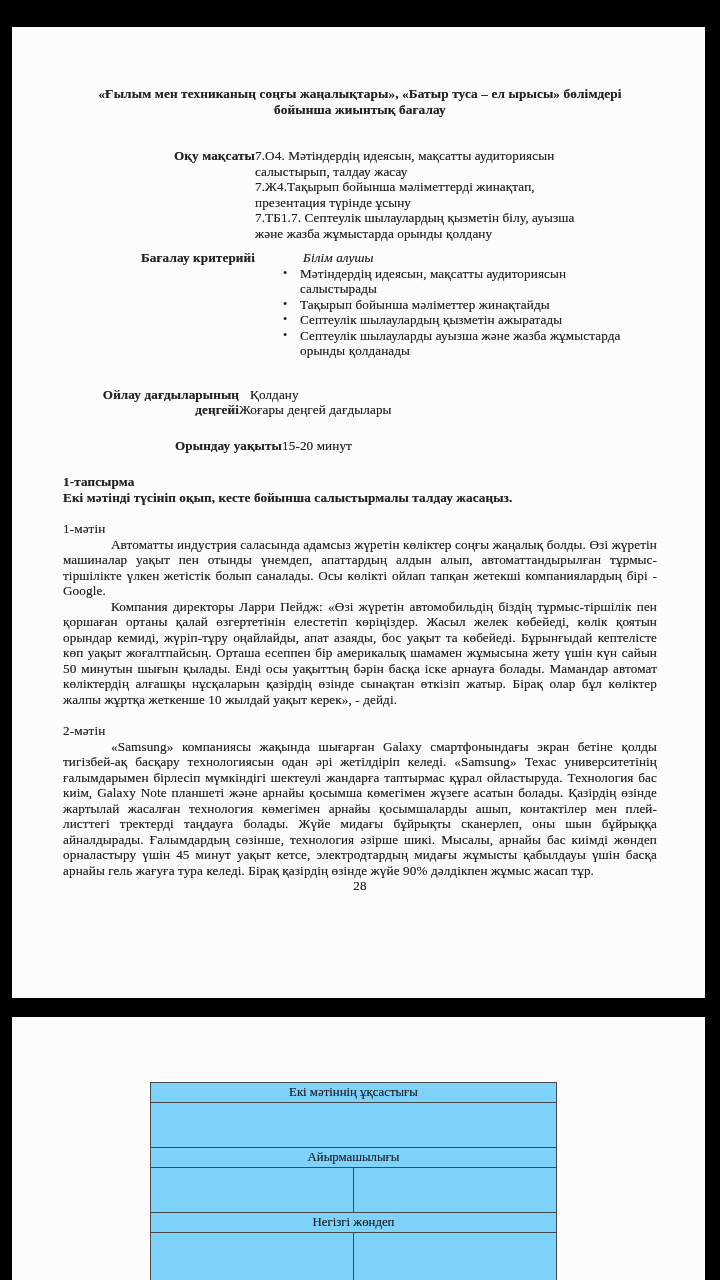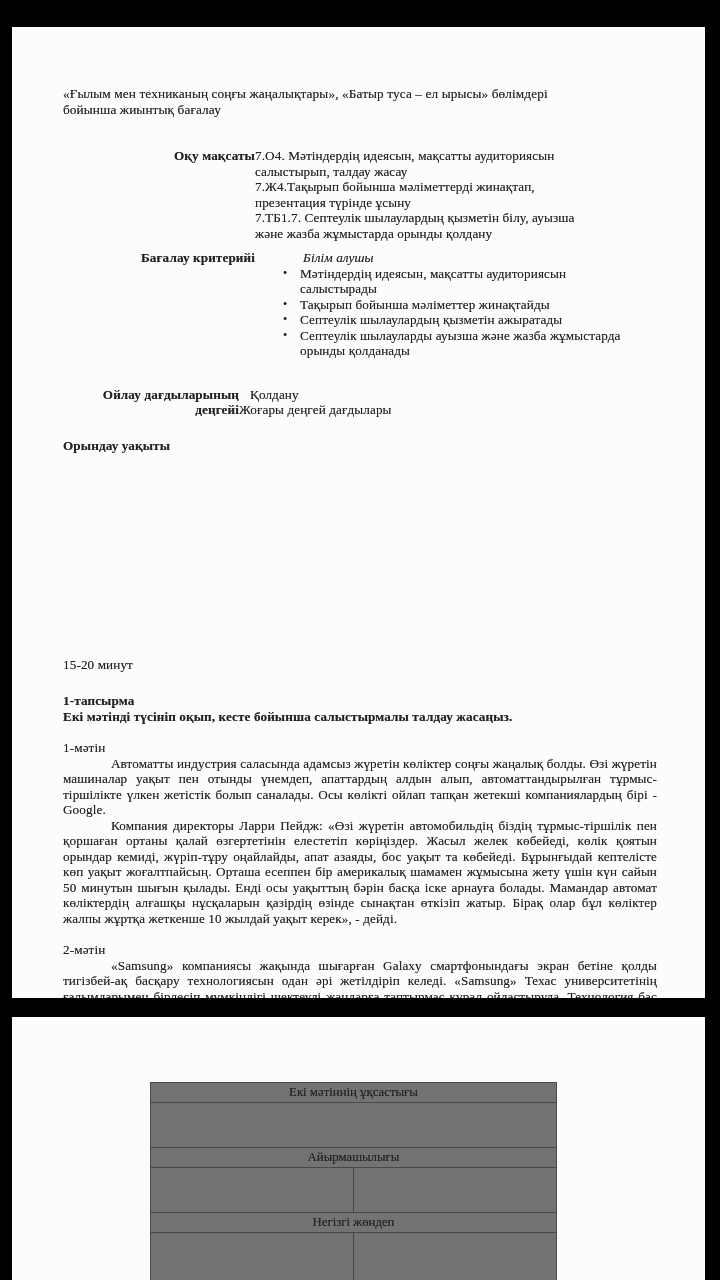--- a/index.html
+++ b/index.html
@@ -21,33 +21,34 @@
   #page2 { top: 1017px; height: 263px; overflow: hidden; }
 
   .p1-inner {
     padding: 59px 48px 0 51px;
     font-size: 13.2px;
     line-height: 15.5px;
     letter-spacing: 0.1px;
     text-shadow: 0 0 0.4px rgba(20,20,20,0.45);
   }
   .doc-title {
-    font-weight: normal;
+    font-weight: bold;
+    text-align: center;
     font-size: 13.3px;
     line-height: 16px;
   }
   .meta-row { display: flex; align-items: flex-start; }
   .meta-label { font-weight: bold; flex: 0 0 192px; text-align: right; }
   .meta-label.w176 { flex: 0 0 176px; }
   .meta-label.w219 { flex: 0 0 219px; }
   .meta-value { flex: 1 1 auto; }
   .row-oku { margin-top: 30px; }
   .row-bagalau { margin-top: 9px; }
   .row-oilau { margin-top: 28px; }
-  .row-oryndau { margin-top: 20px; flex-direction: column; }
+  .row-oryndau { margin-top: 20px; }
   .italic { font-style: italic; margin-left: 48px; }
   .bullet-item { display: flex; }
   .bullet-dot { flex: 0 0 17px; margin-left: 28px; font-size: 12px; }
   .bullet-text { flex: 1 1 auto; max-width: 340px; }
   .pad11 { padding-left: 11px; }
 
   .task-heading { font-weight: bold; margin-top: 21px; }
   .task-instruction { font-weight: bold; }
   .text-label { margin-top: 16px; }
   .body-p {
@@ -62,21 +63,21 @@
     table-layout: fixed;
     width: 407px;
     margin: 65px 0 0 138px;
     font-size: 12.8px;
     color: #222;
   }
   .cmp-table td {
     border: 1.5px solid #484848;
     padding: 0;
     vertical-align: middle;
-    background: #737373;
+    background: #7dd3fc;
   }
   .cmp-table td.hdr { height: 19px; text-align: center; text-shadow: 0 0 0.4px rgba(20,20,20,0.45); }
   .cmp-table td.blank-tall { height: 44px; }
   .cmp-table td.blank-cut { height: 90px; }
 </style>
 </head>
 <body>
 
 <div class="page" id="page1">
   <div class="p1-inner">

